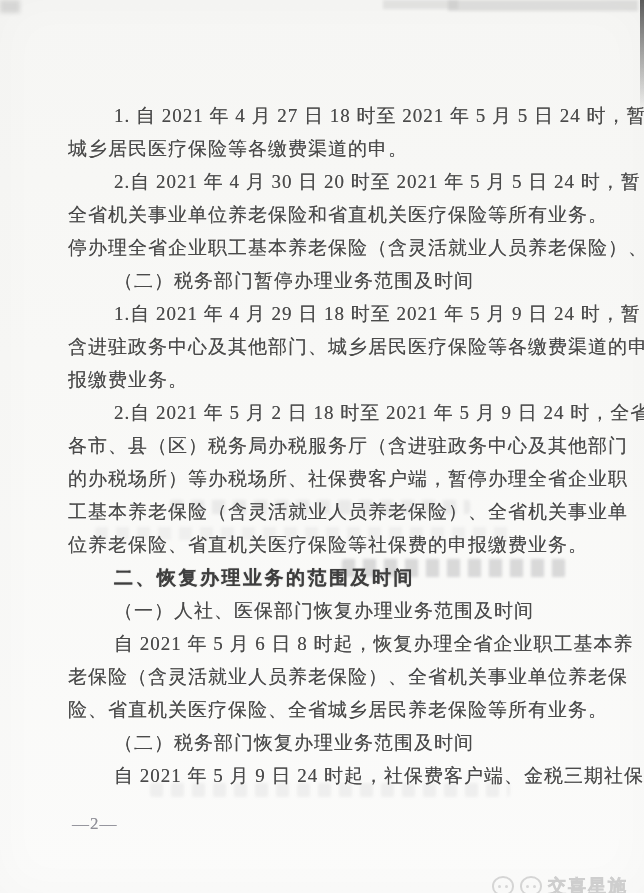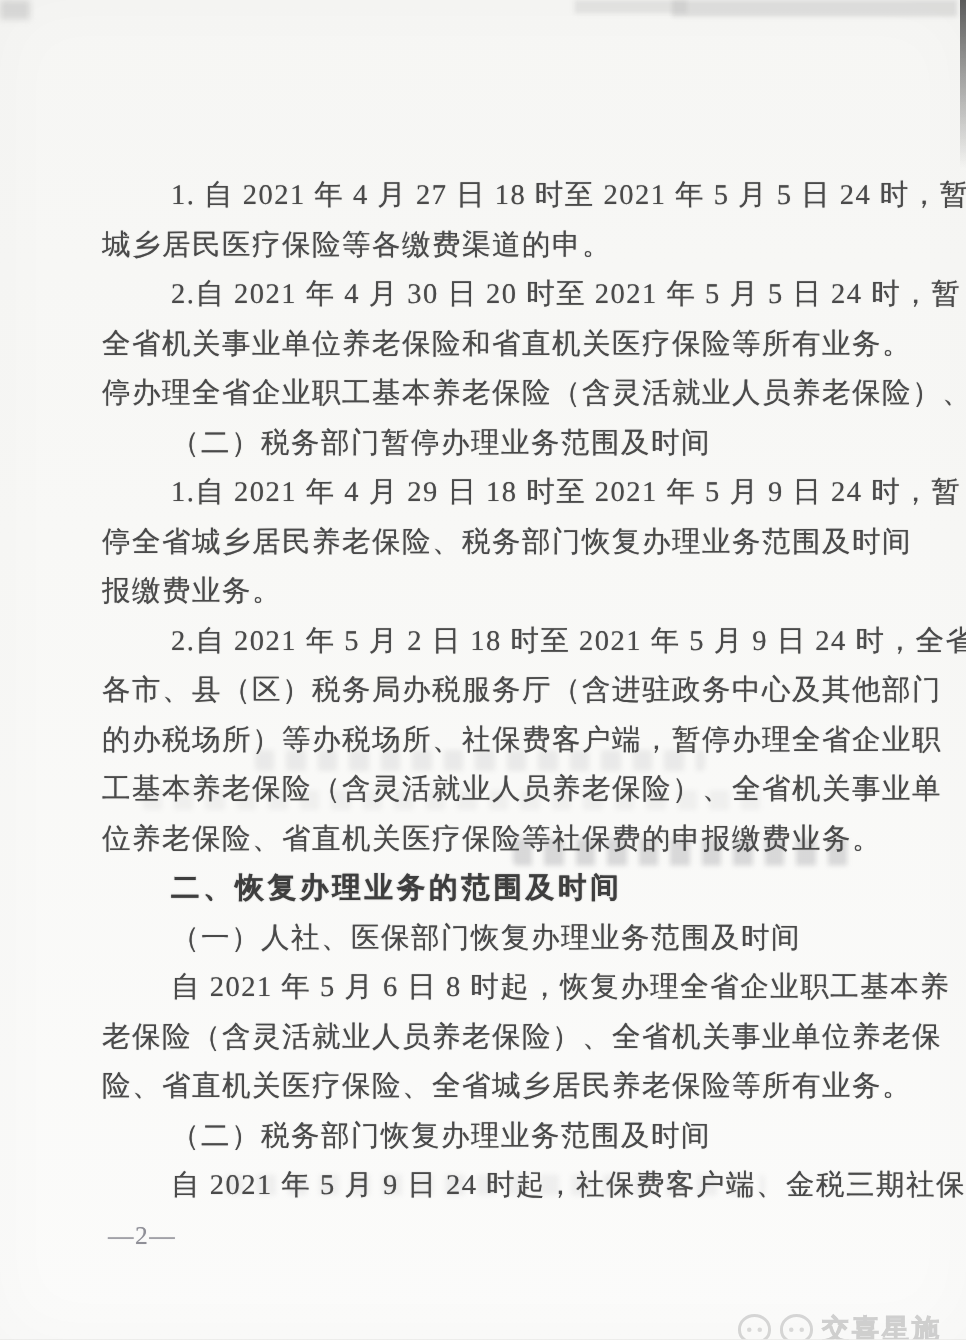--- a/index.html
+++ b/index.html
@@ -9,21 +9,21 @@
     height: 893px;
     margin: 0 auto;
     background: linear-gradient(180deg, #f6f6f4 0%, #f8f8f6 40%, #fbfbfa 100%);
     overflow: hidden;
     box-shadow: inset 0 0 50px rgba(0,0,0,0.025);
     font-family: "Liberation Serif", "DejaVu Serif", serif;
   }
   .content {
     position: absolute;
     left: 68px;
-    top: 114px;
+    top: 99px;
     width: 506px;
   }
   .line {
     height: 33px;
     line-height: 33px;
     font-size: 19px;
     letter-spacing: 1px;
     white-space: nowrap;
     color: #4a4a4a;
     text-shadow: 0 0 0.6px rgba(80,80,80,0.7);
@@ -127,21 +127,21 @@
   <div class="artifact ghost ghost-low"></div>
 
   <div class="content">
     <div class="line indent">1. 自 2021 年 4 月 27 日 18 时至 2021 年 5 月 5 日 24 时，暂</div>
     <div class="line">城乡居民医疗保险等各缴费渠道的申。</div>
     <div class="line indent">2.自 2021 年 4 月 30 日 20 时至 2021 年 5 月 5 日 24 时，暂</div>
     <div class="line">全省机关事业单位养老保险和省直机关医疗保险等所有业务。</div>
     <div class="line">停办理全省企业职工基本养老保险（含灵活就业人员养老保险）、</div>
     <div class="line indent">（二）税务部门暂停办理业务范围及时间</div>
     <div class="line indent">1.自 2021 年 4 月 29 日 18 时至 2021 年 5 月 9 日 24 时，暂</div>
-    <div class="line">停全省城乡居民养老保险、税务部门恢复办理业务范围及时间</div>
+    <div class="line">含进驻政务中心及其他部门、城乡居民医疗保险等各缴费渠道的申</div>
     <div class="line">报缴费业务。</div>
     <div class="line indent">2.自 2021 年 5 月 2 日 18 时至 2021 年 5 月 9 日 24 时，全省</div>
     <div class="line">各市、县（区）税务局办税服务厅（含进驻政务中心及其他部门</div>
     <div class="line">的办税场所）等办税场所、社保费客户端，暂停办理全省企业职</div>
     <div class="line">工基本养老保险（含灵活就业人员养老保险）、全省机关事业单</div>
     <div class="line">位养老保险、省直机关医疗保险等社保费的申报缴费业务。</div>
     <div class="line indent bold">二、恢复办理业务的范围及时间</div>
     <div class="line indent">（一）人社、医保部门恢复办理业务范围及时间</div>
     <div class="line indent">自 2021 年 5 月 6 日 8 时起，恢复办理全省企业职工基本养</div>
     <div class="line">老保险（含灵活就业人员养老保险）、全省机关事业单位养老保</div>

